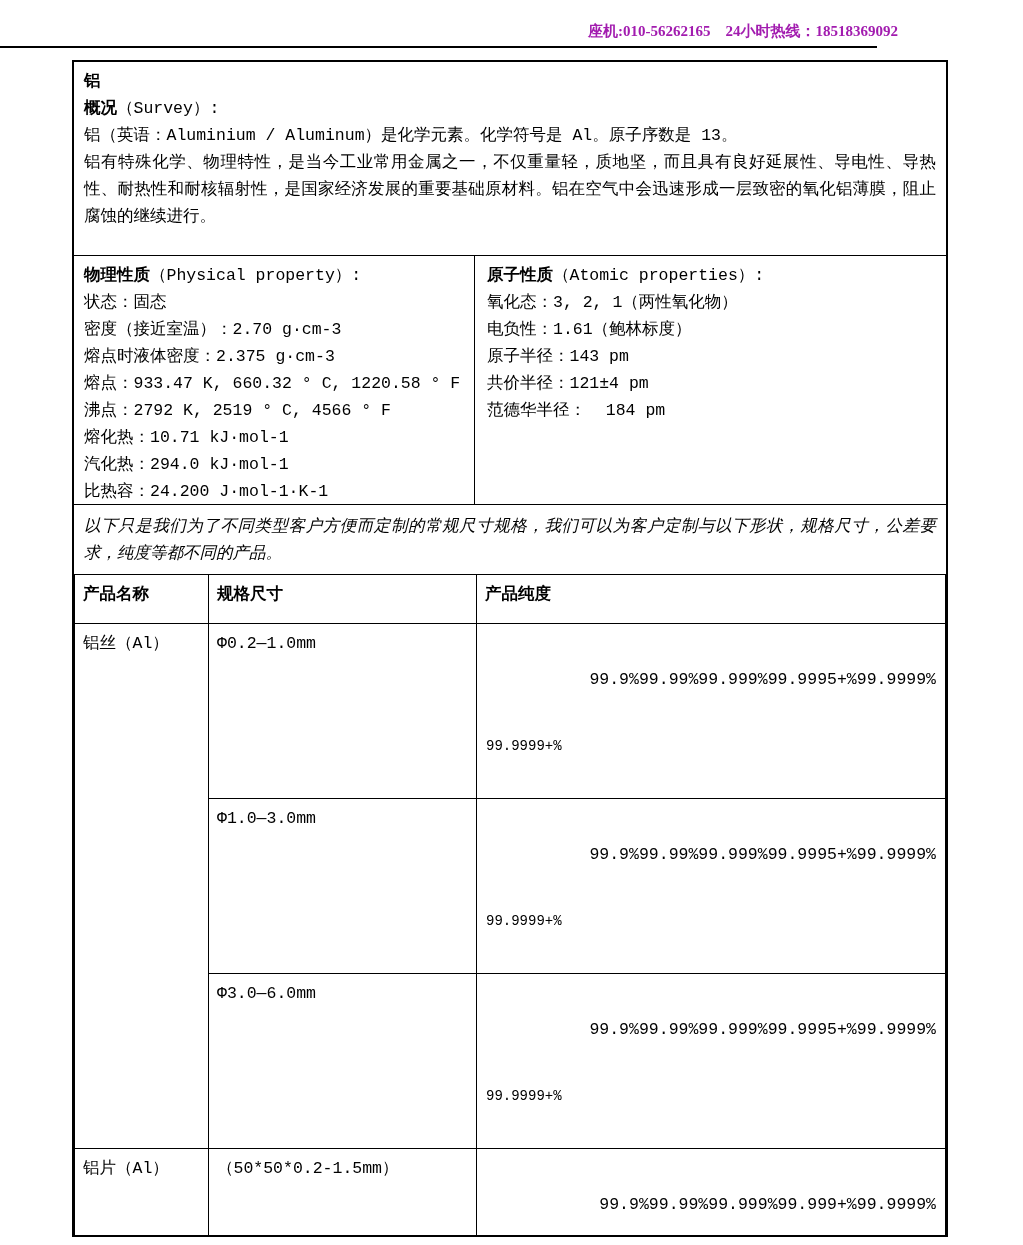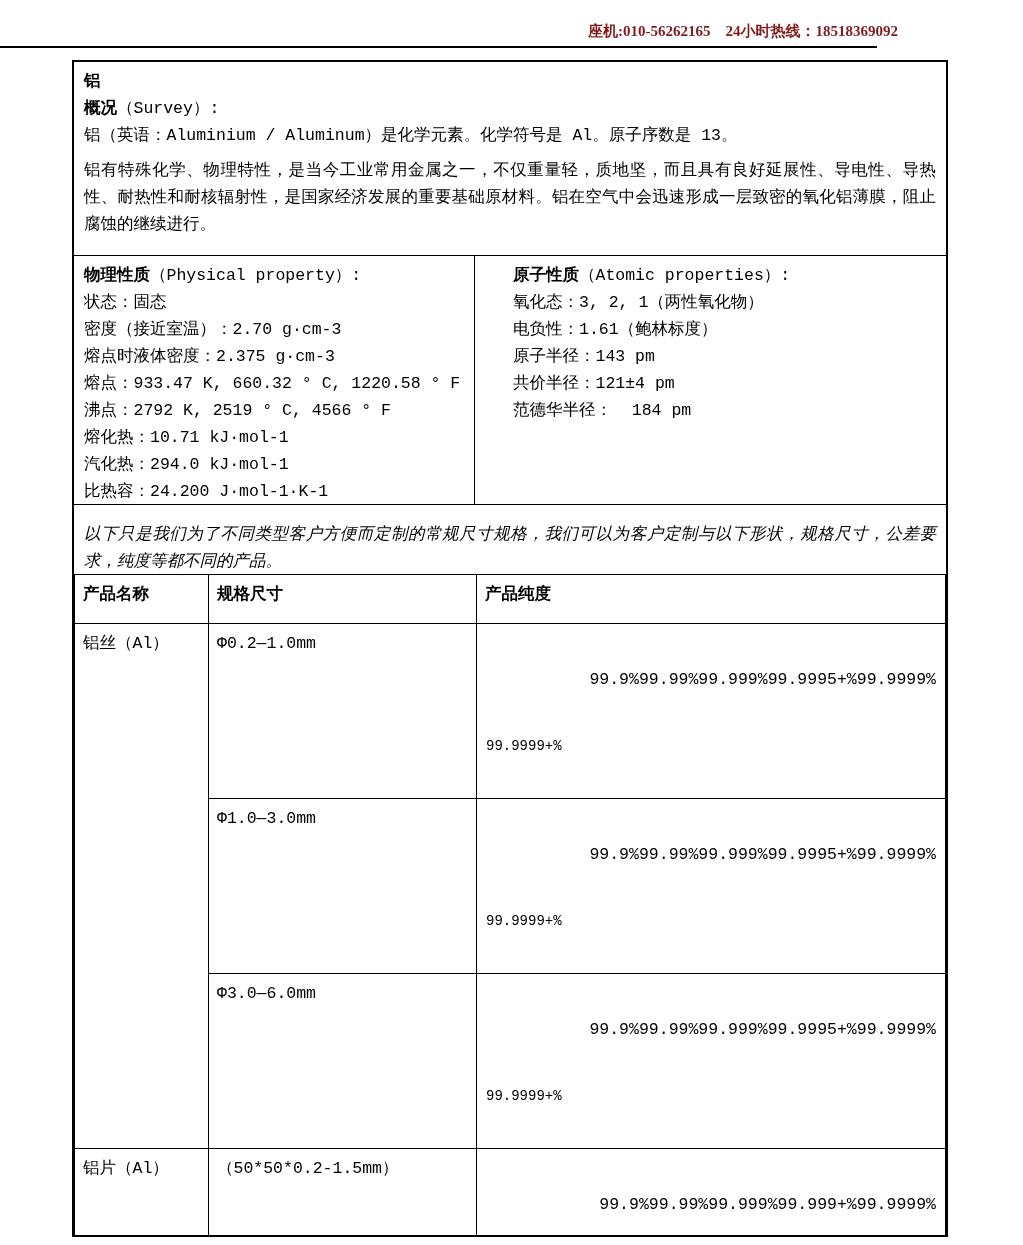--- a/index.html
+++ b/index.html
@@ -14,21 +14,21 @@
   .b { font-weight: bold; }
 
   
   .page-header { padding-top: 22px; }
   .contact {
     text-align: right;
     padding-right: 125px;
     font-family: "Liberation Serif", "DejaVu Serif", serif;
     font-weight: bold;
     font-size: 15px;
-    color: #7f1d1d;
+    color: #a21caf;
     white-space: pre-wrap;
   }
   .header-rule {
     width: 877px; height: 2px;
     background: #000000;
     margin-top: 5px;
   }
 
   
   .doc-box {
@@ -39,35 +39,34 @@
     box-sizing: border-box;
     background: #ffffff;
     overflow: hidden;
   }
 
   .line, .para {
     font-size: 16.5px;
     line-height: 27px;
     white-space: pre-wrap;
   }
-  .para { text-align: justify; margin-top: 8px; }
+  .para { text-align: justify; }
 
   .sec-intro {
     padding: 6px 10px 4px 10px;
     border-bottom: 1px solid #000000;
     height: 183px;
     box-sizing: content-box;
   }
 
   .sec-props {
     display: flex;
     border-bottom: 1px solid #000000;
     height: 249px;
     box-sizing: border-box;
-    gap: 26px;
   }
   .props-left {
     width: 401px;
     border-right: 1px solid #000000;
     box-sizing: border-box;
     padding: 6px 8px 0 10px;
   }
   .props-right { flex: 1; padding: 6px 8px 0 12px; }
 
   .sec-note {

